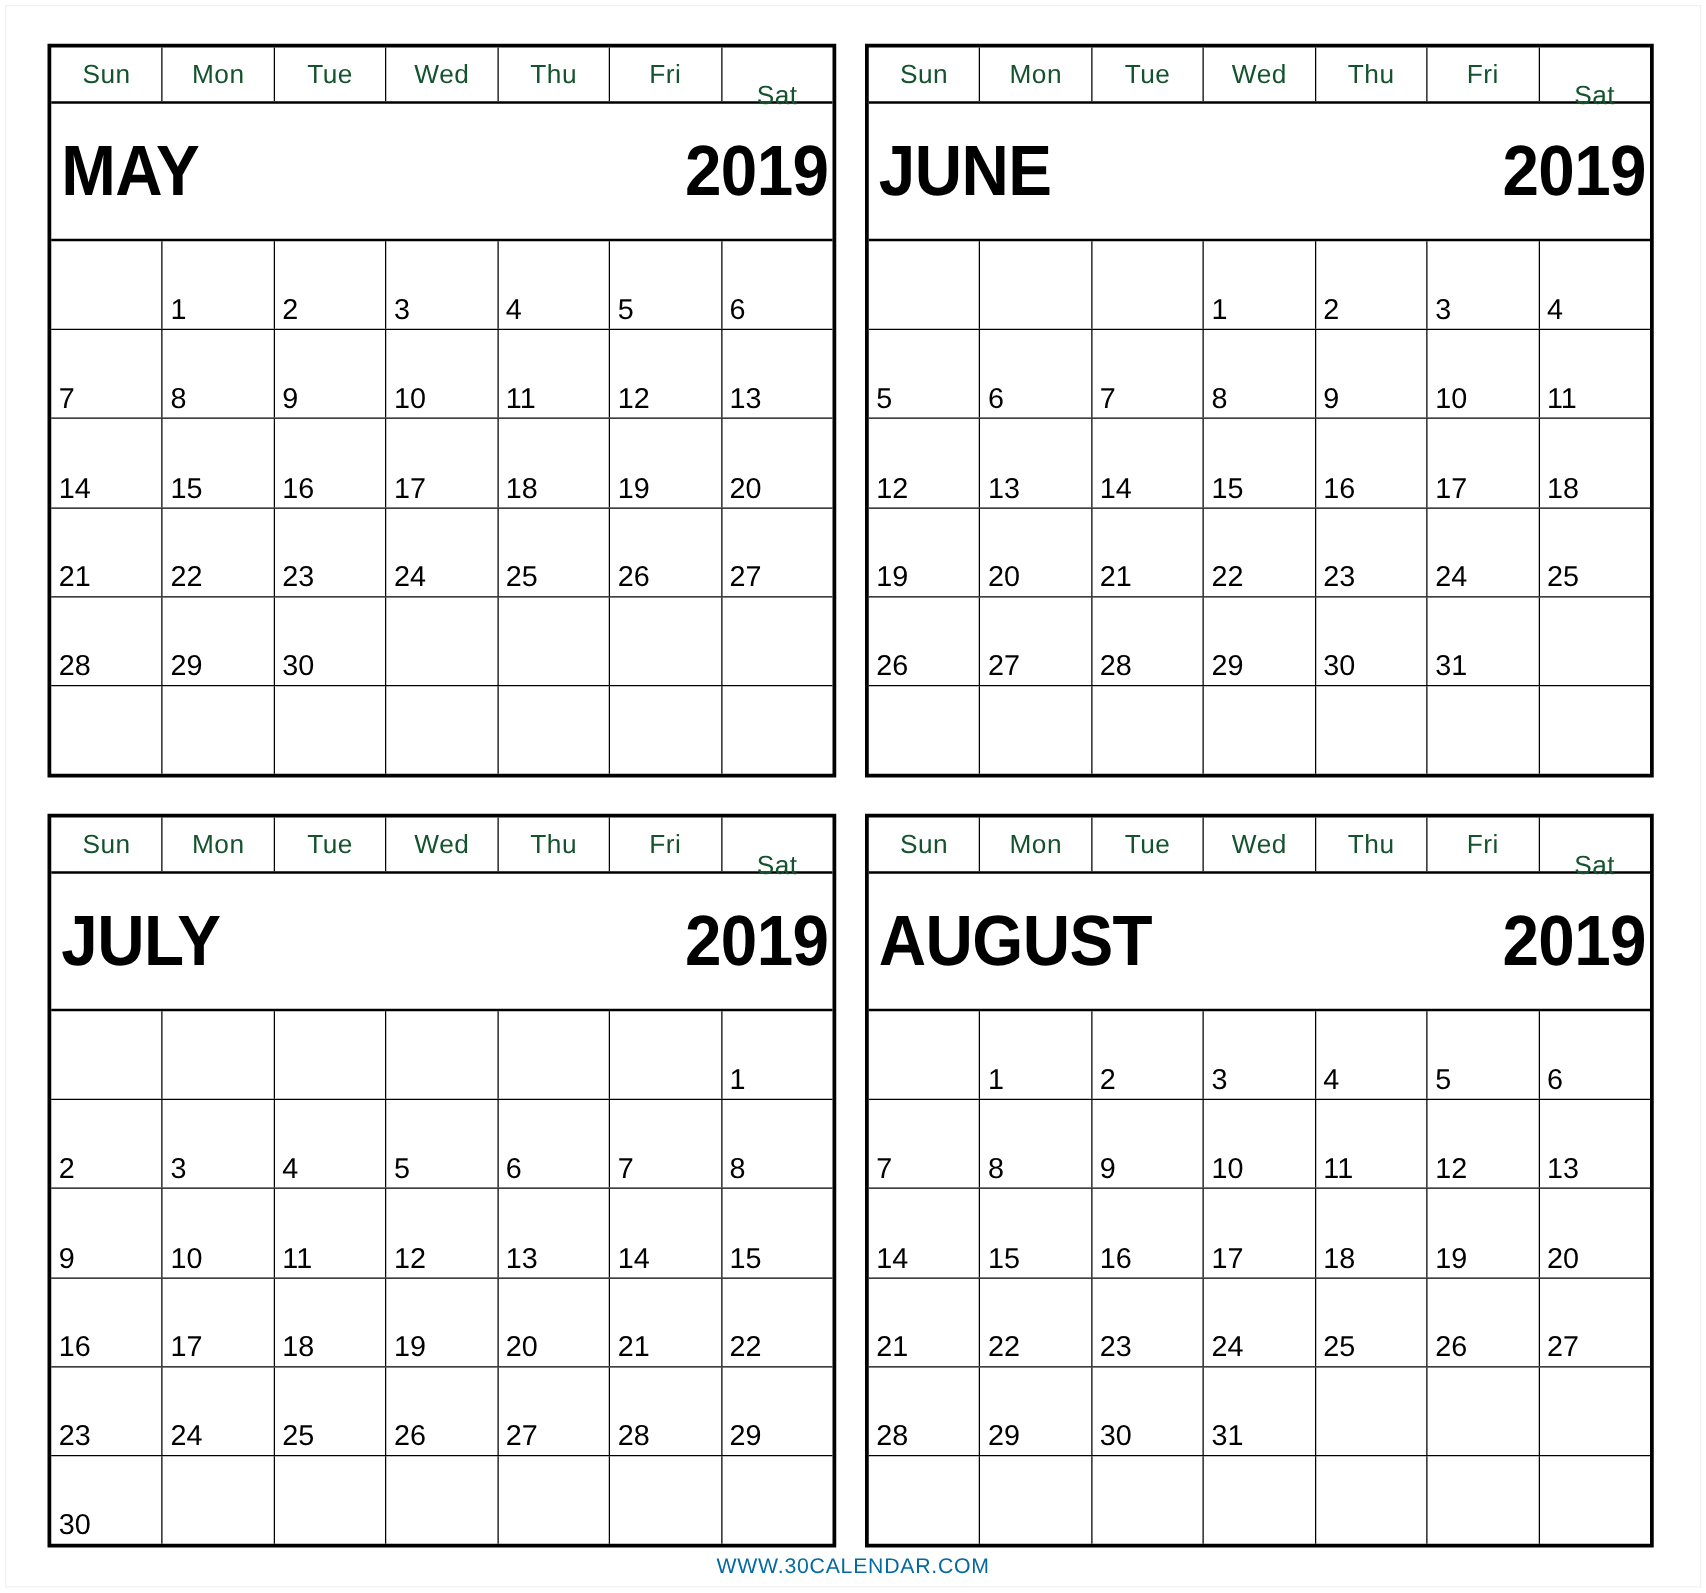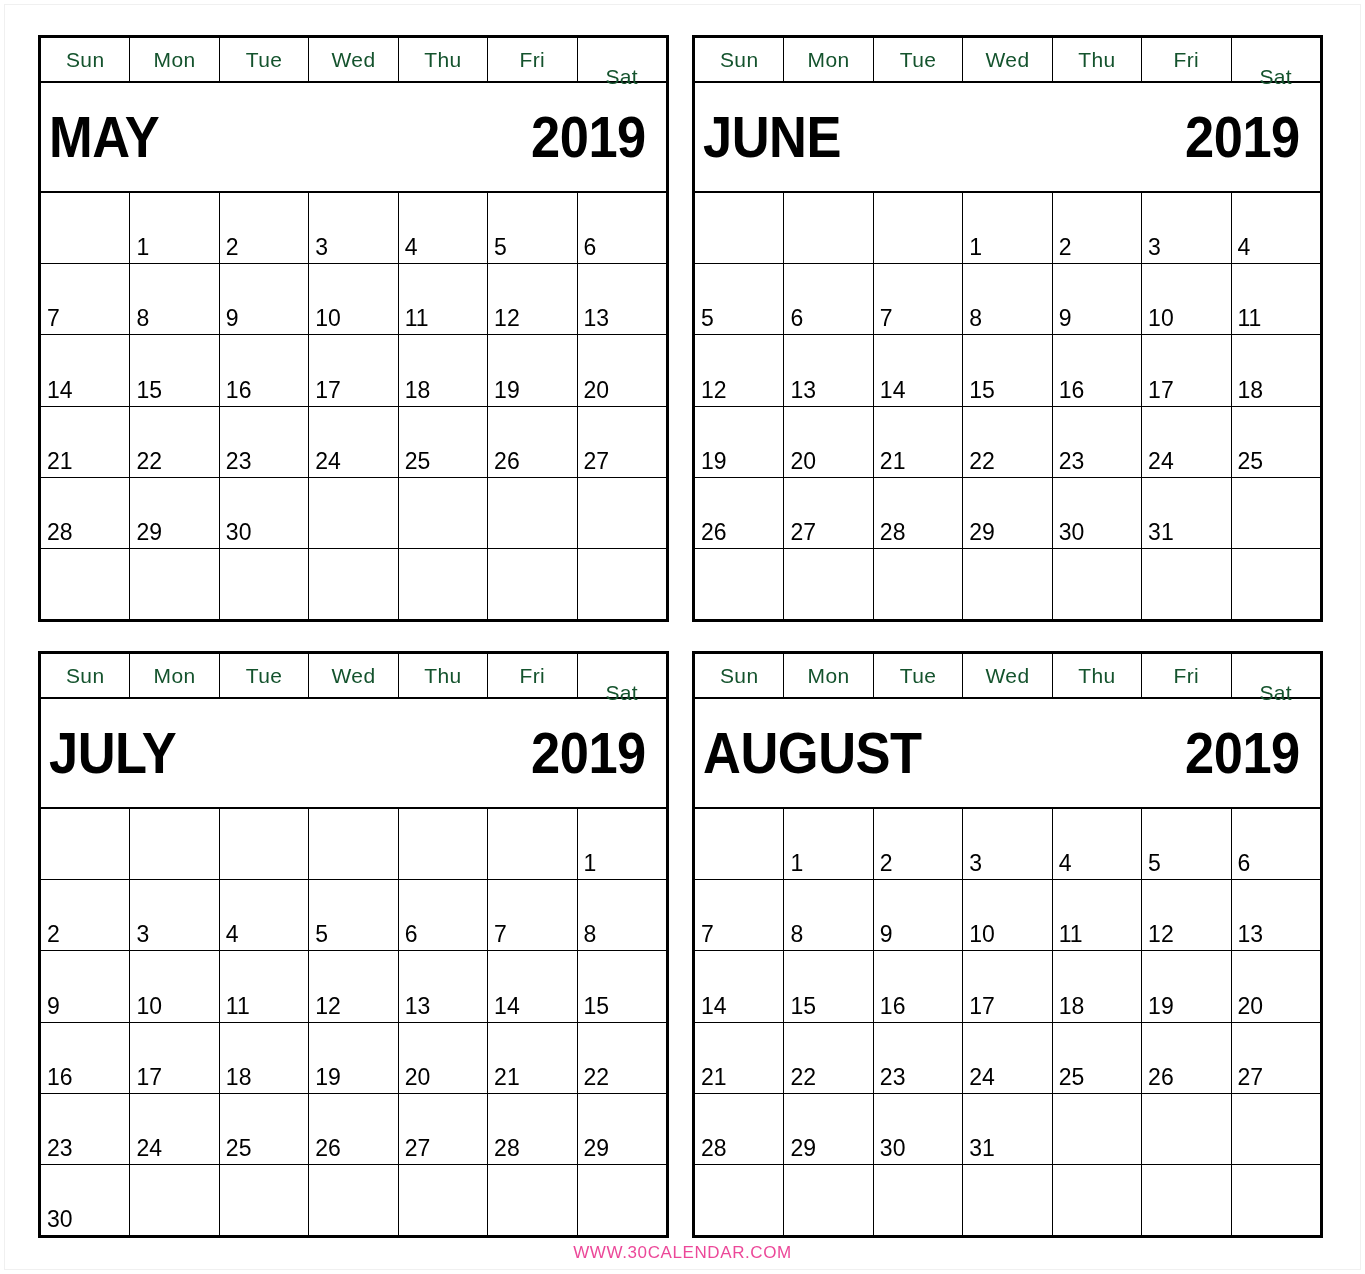--- a/index.html
+++ b/index.html
@@ -81,21 +81,21 @@
   }
   .weekday:last-child { border-right: none; margin-top: 34px; }
 
   
   .title-band {
     height: 110px;
     flex: none;
     display: flex;
     align-items: center;
     justify-content: space-between;
-    padding: 0 20px 0 8px;
+    padding: 0 3px 0 8px;
     border-bottom: 2px solid #000000;
     box-sizing: border-box;
   }
   .month-name, .year-label {
     font-size: 57px;
     font-weight: 700;
     line-height: 1;
     letter-spacing: -0.5px;
     transform: scaleX(0.92);
     transform-origin: left center;
@@ -136,21 +136,21 @@
 
   
   .footer {
     position: absolute;
     left: 0;
     top: 1243px;
     width: 1365px;
     text-align: center;
     font-size: 17px;
     letter-spacing: 0.6px;
-    color: #ec4899;
+    color: #0369a1;
   }
 </style>
 </head>
 <body>
 
 <div class="page-frame"></div>
 
 <div class="sheet">
 
   <div class="cal-grid">

